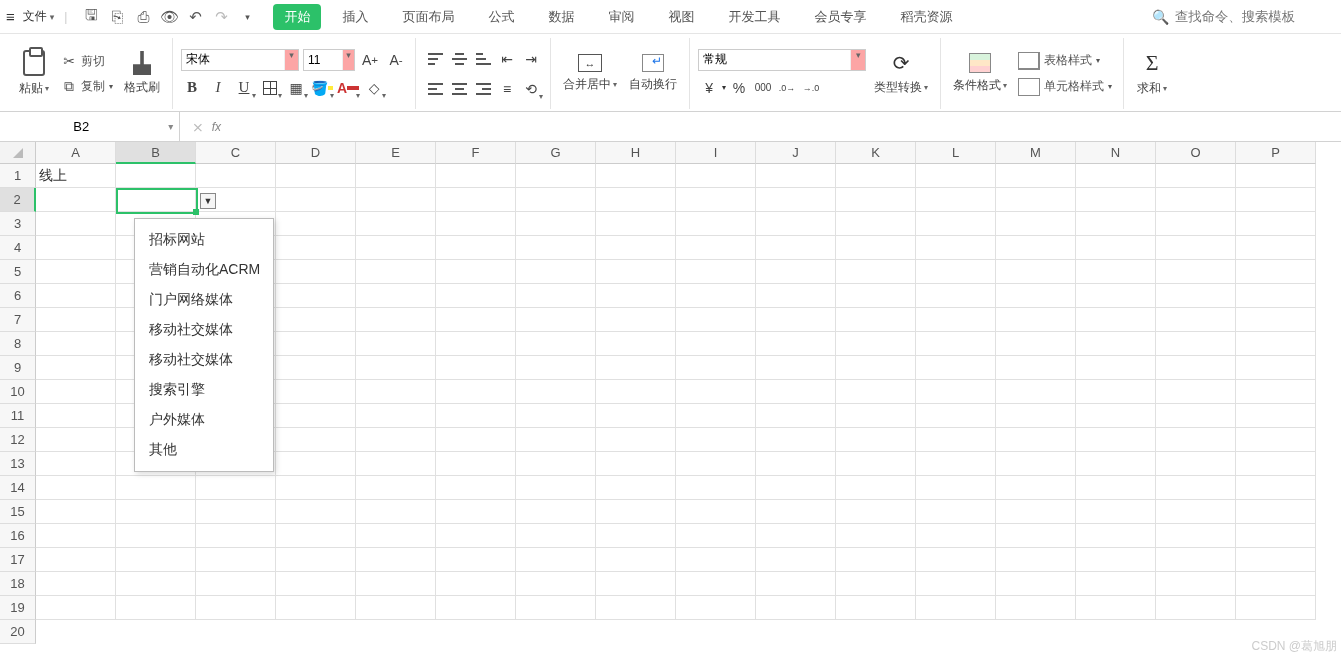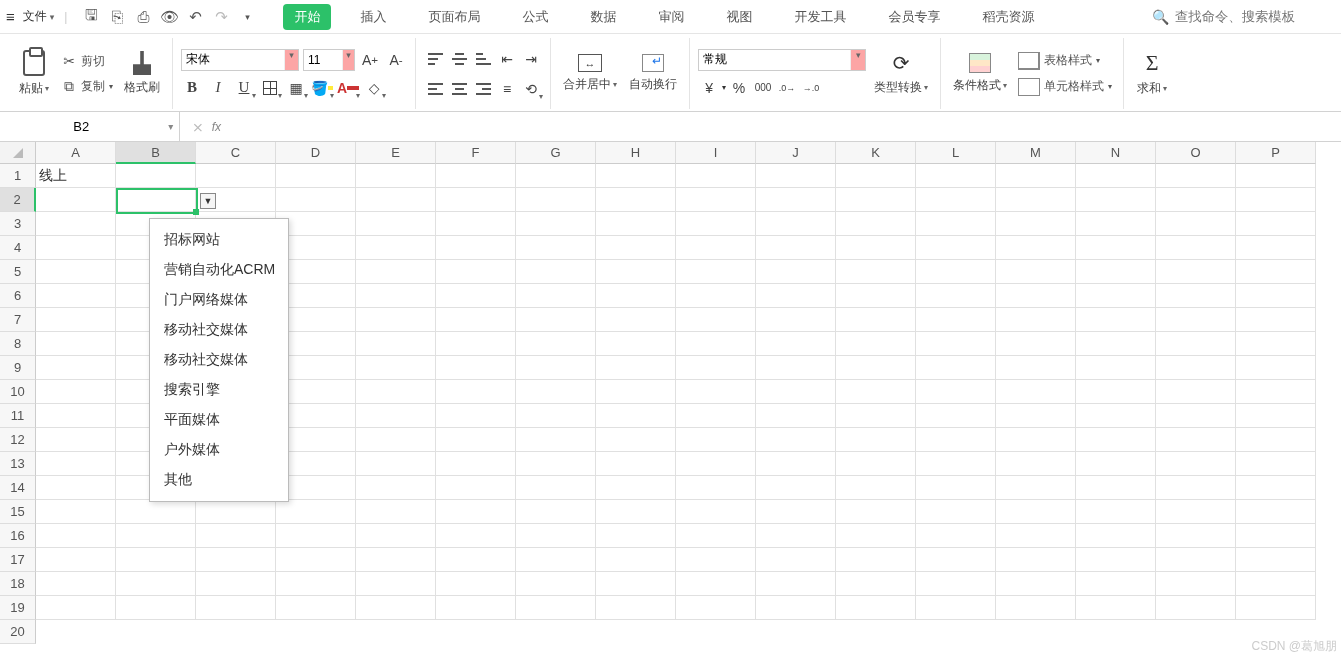--- a/index.html
+++ b/index.html
@@ -5,21 +5,21 @@
 * { box-sizing: border-box; margin: 0; padding: 0; font-family: "Microsoft YaHei", sans-serif; }
 body { background: #fff; width: 1341px; height: 663px; overflow: hidden; font-size: 12px; color: #333; position: relative; }
 
 
 .menubar { display: flex; align-items: center; height: 34px; padding: 0 6px; border-bottom: 1px solid #e5e5e5; gap: 2px; }
 .hamburger { font-size: 15px; margin-right: 2px; }
 .file-btn { display: flex; align-items: center; gap: 3px; padding: 2px 4px; }
 .file-btn .dd { font-size: 9px; color: #666; }
 .qat { display: flex; align-items: center; gap: 6px; margin-left: 8px; }
 .qat .ic { width: 20px; height: 20px; display: flex; align-items: center; justify-content: center; color: #555; font-size: 15px; }
-.tabs { display: flex; align-items: center; margin-left: 24px; gap: 16px; }
+.tabs { display: flex; align-items: center; margin-left: 14px; gap: 8px; }
 .tab { padding: 6px 13px; font-size: 13px; color: #555; cursor: pointer; }
 .tab.active { background: #2cc169; color: #fff; border-radius: 4px; padding: 4px 11px; }
 .search-box { margin-left: auto; display: flex; align-items: center; color: #aaa; font-size: 13px; gap: 5px; padding-right: 10px;}
 .search-box .mag { font-size: 14px; }
 
 
 .ribbon { display: flex; height: 78px; border-bottom: 1px solid #d2d2d2; padding: 4px 6px 2px; align-items: stretch; }
 .group { display: flex; align-items: center; padding: 0 8px; border-right: 1px solid #e4e4e4; gap: 4px; }
 .group:last-child { border-right: none; }
 .bigbtn { display: flex; flex-direction: column; align-items: center; justify-content: center; gap: 4px; padding: 2px 4px; min-width: 40px; }
@@ -729,26 +729,25 @@
         <div class="cell"></div>
       </div>
     </div>
 
   <div class="active-cell" style="left:116px;top:46px;width:82px;height:26px;">
     <div class="active-handle"></div>
   </div>
 
   <div class="dd-btn" style="left:200px;top:51px;">▼</div>
 
-  <div class="popup" id="popup" style="left:149px;top:76px;width:140px;">
+  <div class="popup" id="popup" style="left:134px;top:76px;width:140px;">
       <div class="popup-item">招标网站</div>
       <div class="popup-item">营销自动化ACRM</div>
       <div class="popup-item">门户网络媒体</div>
       <div class="popup-item">移动社交媒体</div>
       <div class="popup-item">移动社交媒体</div>
       <div class="popup-item">搜索引擎</div>
-      <div class="popup-item">平面媒体</div>
       <div class="popup-item">户外媒体</div>
       <div class="popup-item">其他</div>
     </div>
 </div>
 
 <div class="watermark">CSDN @葛旭朋</div>
 
 </body></html>

